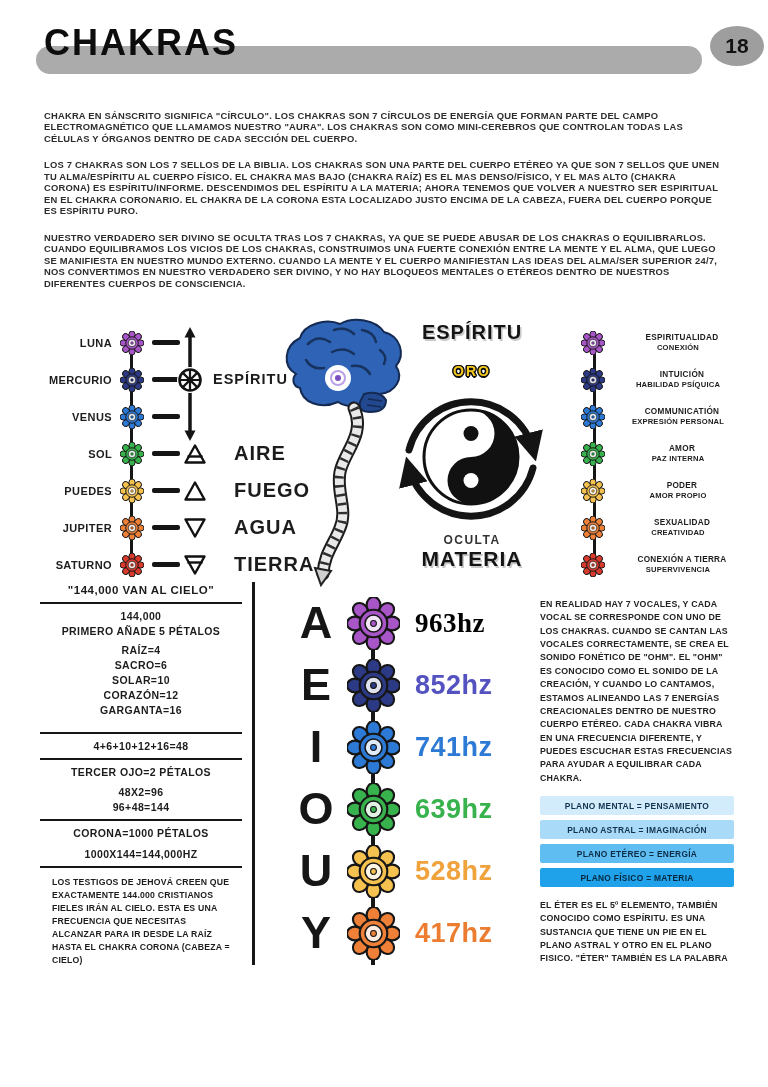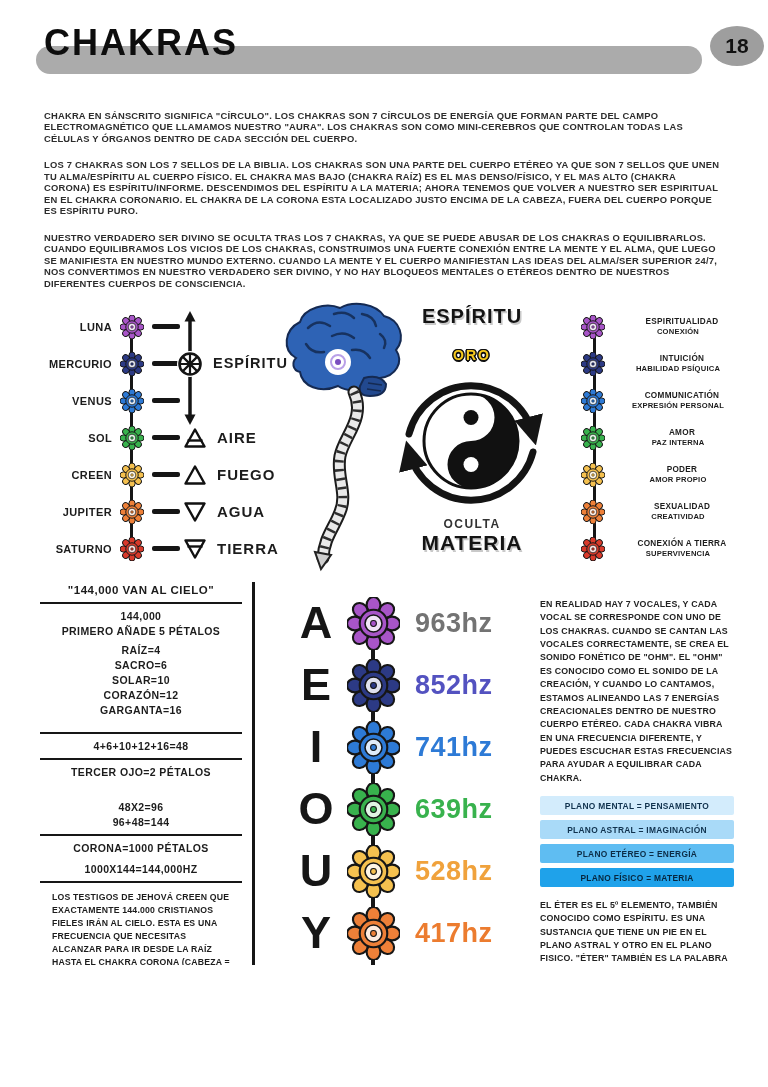--- a/index.html
+++ b/index.html
@@ -10,38 +10,38 @@
   
   .title-bar { position:absolute; left:36px; top:46px; width:666px; height:28px; background:#ababab; border-radius:16px; }
   .page-title { position:absolute; left:44px; top:22px; font-size:36px; font-weight:900; letter-spacing:2px; color:#0d0d0d; }
   .page-number { position:absolute; left:710px; top:26px; width:54px; height:40px; border-radius:50%; background:#9e9e9e; display:flex; align-items:center; justify-content:center; font-size:21px; font-weight:800; color:#111; }
 
   
   .intro { position:absolute; left:44px; top:110px; width:678px; }
   .intro p { font-size:9.4px; font-weight:700; line-height:1.22; letter-spacing:0.2px; color:#2d2d2d; margin-bottom:15px; }
 
   
-  .diagram { position:absolute; left:0; top:300px; width:768px; height:278px; }
+  .diagram { position:absolute; left:0; top:316px; width:768px; height:278px; }
   .chain { position:absolute; background:#151515; width:3px; z-index:1; }
   .chain-left { left:130px; top:27px; height:222px; }
   .chain-right { left:593px; top:27px; height:222px; }
 
   .planet-column { position:absolute; left:40px; top:8px; z-index:2; }
   .prow { display:flex; align-items:center; height:37px; }
   .pname { width:72px; text-align:right; font-size:11px; font-weight:800; letter-spacing:0.4px; margin-right:8px; }
   .picon { width:24px; height:24px; position:relative; z-index:2; }
   .pdash { width:28px; height:4.5px; background:#151515; border-radius:2px; margin-left:8px; }
 
   .spirit-arrow { position:absolute; left:183px; top:11px; width:14px; height:114px; }
   .spirit-wheel { position:absolute; left:177px; top:51px; width:26px; height:26px; background:#fff; border-radius:50%; z-index:2; }
   .spirit-label { position:absolute; left:213px; top:55px; font-size:14.5px; font-weight:900; letter-spacing:1px; }
   .element-column { position:absolute; left:184px; top:119px; }
   .erow { display:flex; align-items:center; height:37px; }
   .esym { width:22px; height:22px; }
-  .elabel { margin-left:11px; font-size:15px; font-weight:900; letter-spacing:1px; }
+  .elabel { margin-left:28px; font-size:20px; font-weight:900; letter-spacing:1px; }
 
   .center-art { position:absolute; left:268px; top:0; width:152px; height:276px; }
 
   .yin-group { position:absolute; left:396px; top:5px; width:152px; text-align:center; }
   .esp-title { font-size:20px; font-weight:900; letter-spacing:1px; color:#141414; text-shadow:1.5px 1.5px 0 #c9c9c9; }
   .oro-label { display:inline-block; margin-top:19px; font-size:14px; font-weight:900; letter-spacing:2px; color:#f6c91e;
     text-shadow:-1.5px 0 #111,1.5px 0 #111,0 -1.5px #111,0 1.5px #111,-1px -1px #111,1px 1px #111,1px -1px #111,-1px 1px #111; }
   .yin-svg { width:150px; height:150px; margin-top:2px; }
   .plomo-label { font-size:12px; font-weight:900; letter-spacing:1.5px; color:#333; margin-top:1px; }
   .materia-label { font-size:21px; font-weight:900; letter-spacing:1px; color:#141414; text-shadow:1.5px 1.5px 0 #c9c9c9; }
@@ -54,21 +54,21 @@
   .q2 { font-size:7.6px; font-weight:700; letter-spacing:0.2px; margin-top:1px; }
 
   
   .bottom { position:absolute; left:0; top:578px; width:768px; height:509px; }
   .num-col { position:absolute; left:38px; top:6px; width:206px; text-align:center; }
   .num-title { font-size:11.5px; font-weight:800; letter-spacing:0.5px; margin-bottom:6px; }
   .num-hr { border-top:2.5px solid #161616; margin:6px 2px; }
   .num-line { font-size:10.5px; font-weight:800; letter-spacing:0.4px; margin:3px 0; }
   #num-block1 { margin-top:4px; }
   #num-block2 { margin-top:7px; margin-bottom:16px; }
-  #num-calcs { margin:23px 0 4px; }
+  #num-calcs { margin:8px 0 4px; }
   .third-eye-line { margin-top:5px; }
   .crown-line { margin-top:5px; }
   .final-line { margin:9px 0 4px; }
   .num-footnote { margin-top:8px; font-size:8.7px; font-weight:700; line-height:1.5; text-align:left; padding:0 8px 0 14px; letter-spacing:0.2px; }
 
   .vdivider { position:absolute; left:252px; top:4px; width:3px; height:478px; background:#161616; }
 
   .freq-col { position:absolute; left:290px; top:14px; width:250px; }
   .chain-freq { position:absolute; left:81px; top:31px; width:4px; height:372px; background:#161616; z-index:1; }
   .frow { display:flex; align-items:center; height:62px; position:relative; z-index:2; }
@@ -177,21 +177,21 @@
               <ellipse cx="50" cy="15" rx="13" ry="15" fill="#38b24d" stroke="#161616" stroke-width="4" transform="rotate(315 50 50)"></ellipse>
               <circle cx="50" cy="50" r="26" fill="#38b24d" stroke="#161616" stroke-width="4"></circle>
               <circle cx="50" cy="50" r="16" fill="rgba(255,255,255,0.85)" stroke="#161616" stroke-width="3"></circle>
               <circle cx="50" cy="50" r="5.5" fill="#38b24d" stroke="#161616" stroke-width="2"></circle>
             </svg>
           </span>
     <span class="pdash"></span>
   </div>
 
   <div class="prow">
-    <span class="pname">CREEN</span>
+    <span class="pname">PUEDES</span>
     <span class="picon">
             <svg viewBox="0 0 100 100">
               <ellipse cx="50" cy="15" rx="13" ry="15" fill="#f5c14f" stroke="#161616" stroke-width="4" transform="rotate(0 50 50)"></ellipse>
               <ellipse cx="50" cy="15" rx="13" ry="15" fill="#f5c14f" stroke="#161616" stroke-width="4" transform="rotate(45 50 50)"></ellipse>
               <ellipse cx="50" cy="15" rx="13" ry="15" fill="#f5c14f" stroke="#161616" stroke-width="4" transform="rotate(90 50 50)"></ellipse>
               <ellipse cx="50" cy="15" rx="13" ry="15" fill="#f5c14f" stroke="#161616" stroke-width="4" transform="rotate(135 50 50)"></ellipse>
               <ellipse cx="50" cy="15" rx="13" ry="15" fill="#f5c14f" stroke="#161616" stroke-width="4" transform="rotate(180 50 50)"></ellipse>
               <ellipse cx="50" cy="15" rx="13" ry="15" fill="#f5c14f" stroke="#161616" stroke-width="4" transform="rotate(225 50 50)"></ellipse>
               <ellipse cx="50" cy="15" rx="13" ry="15" fill="#f5c14f" stroke="#161616" stroke-width="4" transform="rotate(270 50 50)"></ellipse>
               <ellipse cx="50" cy="15" rx="13" ry="15" fill="#f5c14f" stroke="#161616" stroke-width="4" transform="rotate(315 50 50)"></ellipse>
@@ -540,21 +540,21 @@
               <ellipse cx="50" cy="15" rx="13" ry="15" fill="#a855c8" stroke="#161616" stroke-width="4" transform="rotate(135 50 50)"></ellipse>
               <ellipse cx="50" cy="15" rx="13" ry="15" fill="#a855c8" stroke="#161616" stroke-width="4" transform="rotate(180 50 50)"></ellipse>
               <ellipse cx="50" cy="15" rx="13" ry="15" fill="#a855c8" stroke="#161616" stroke-width="4" transform="rotate(225 50 50)"></ellipse>
               <ellipse cx="50" cy="15" rx="13" ry="15" fill="#a855c8" stroke="#161616" stroke-width="4" transform="rotate(270 50 50)"></ellipse>
               <ellipse cx="50" cy="15" rx="13" ry="15" fill="#a855c8" stroke="#161616" stroke-width="4" transform="rotate(315 50 50)"></ellipse>
               <circle cx="50" cy="50" r="26" fill="#a855c8" stroke="#161616" stroke-width="4"></circle>
               <circle cx="50" cy="50" r="16" fill="rgba(255,255,255,0.85)" stroke="#161616" stroke-width="3"></circle>
               <circle cx="50" cy="50" r="5.5" fill="#a855c8" stroke="#161616" stroke-width="2"></circle>
             </svg>
           </span>
-    <span class="fhz" style="color: #737373;">963hz</span>
+    <span class="fhz" style="color: #000000; font-family: Liberation Serif, serif;">963hz</span>
   </div>
 
   <div class="frow">
     <span class="fvowel">E</span>
     <span class="fflower">
             <svg viewBox="0 0 100 100">
               <ellipse cx="50" cy="15" rx="13" ry="15" fill="#2c3a85" stroke="#161616" stroke-width="4" transform="rotate(0 50 50)"></ellipse>
               <ellipse cx="50" cy="15" rx="13" ry="15" fill="#2c3a85" stroke="#161616" stroke-width="4" transform="rotate(45 50 50)"></ellipse>
               <ellipse cx="50" cy="15" rx="13" ry="15" fill="#2c3a85" stroke="#161616" stroke-width="4" transform="rotate(90 50 50)"></ellipse>
               <ellipse cx="50" cy="15" rx="13" ry="15" fill="#2c3a85" stroke="#161616" stroke-width="4" transform="rotate(135 50 50)"></ellipse>

